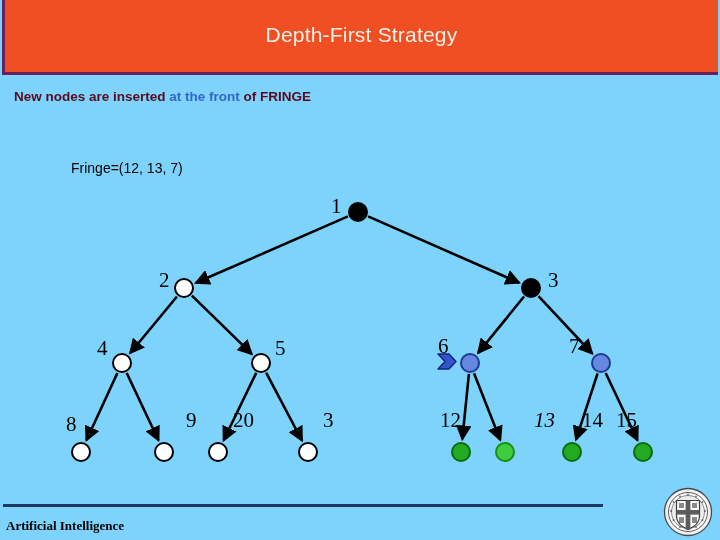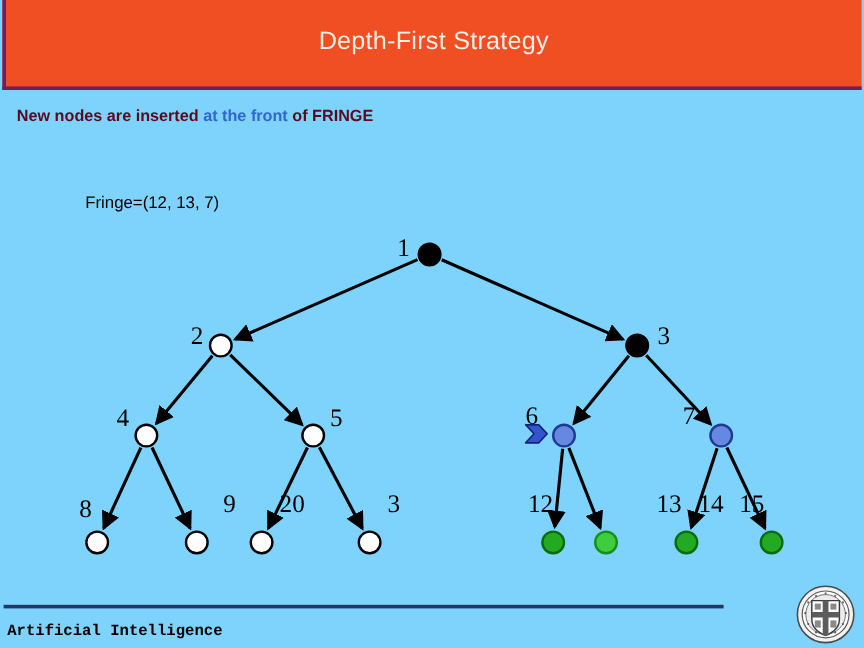--- a/index.html
+++ b/index.html
@@ -133,21 +133,21 @@
     height: 3px;
     background: #1F3864;
   }
   #footer-text {
     position: absolute;
     left: 6px;
     top: 518px;
     font-size: 13px;
     font-weight: bold;
     color: #000000;
-    font-family: Liberation Mono, monospace;
+    font-family: Liberation Serif, serif;
     white-space: nowrap;
   }
   #footer-seal {
     position: absolute;
     left: 663px;
     top: 487px;
     width: 50px;
     height: 50px;
   }
 </style>
@@ -206,21 +206,21 @@
       <div class="node-label" style="left: 66px; top: 414px;">8</div>
       <div class="tree-node node-open" style="left: 71px; top: 442px;"></div>
       <div class="node-label" style="left: 186px; top: 410px;">9</div>
       <div class="tree-node node-open" style="left: 154px; top: 442px;"></div>
       <div class="node-label" style="left: 233px; top: 410px;">20</div>
       <div class="tree-node node-open" style="left: 208px; top: 442px;"></div>
       <div class="node-label" style="left: 323px; top: 410px;">3</div>
       <div class="tree-node node-open" style="left: 298px; top: 442px;"></div>
       <div class="node-label" style="left: 440px; top: 410px; text-align: right;">12</div>
       <div class="tree-node node-green" style="left: 451px; top: 442px;"></div>
-      <div class="node-label" style="left: 547px; top: 410px;">13</div>
+      <div class="node-label" style="left: 534px; top: 410px; font-style: italic;">13</div>
       <div class="tree-node node-green-light" style="left: 495px; top: 442px;"></div>
       <div class="node-label" style="left: 582px; top: 410px; text-align: center;">14</div>
       <div class="tree-node node-green" style="left: 562px; top: 442px;"></div>
       <div class="node-label" style="left: 616px; top: 410px;">15</div>
       <div class="tree-node node-green" style="left: 633px; top: 442px;"></div>
     </div>
 
   <svg id="pointer-chevron" viewBox="0 0 22 19">
     <path d="M1,2 L12,2 L19,9.5 L12,17 L1,17 L8,9.5 Z" fill="#3355CC" stroke="#12227A" stroke-width="1.4" stroke-linejoin="round"></path>
   </svg>

